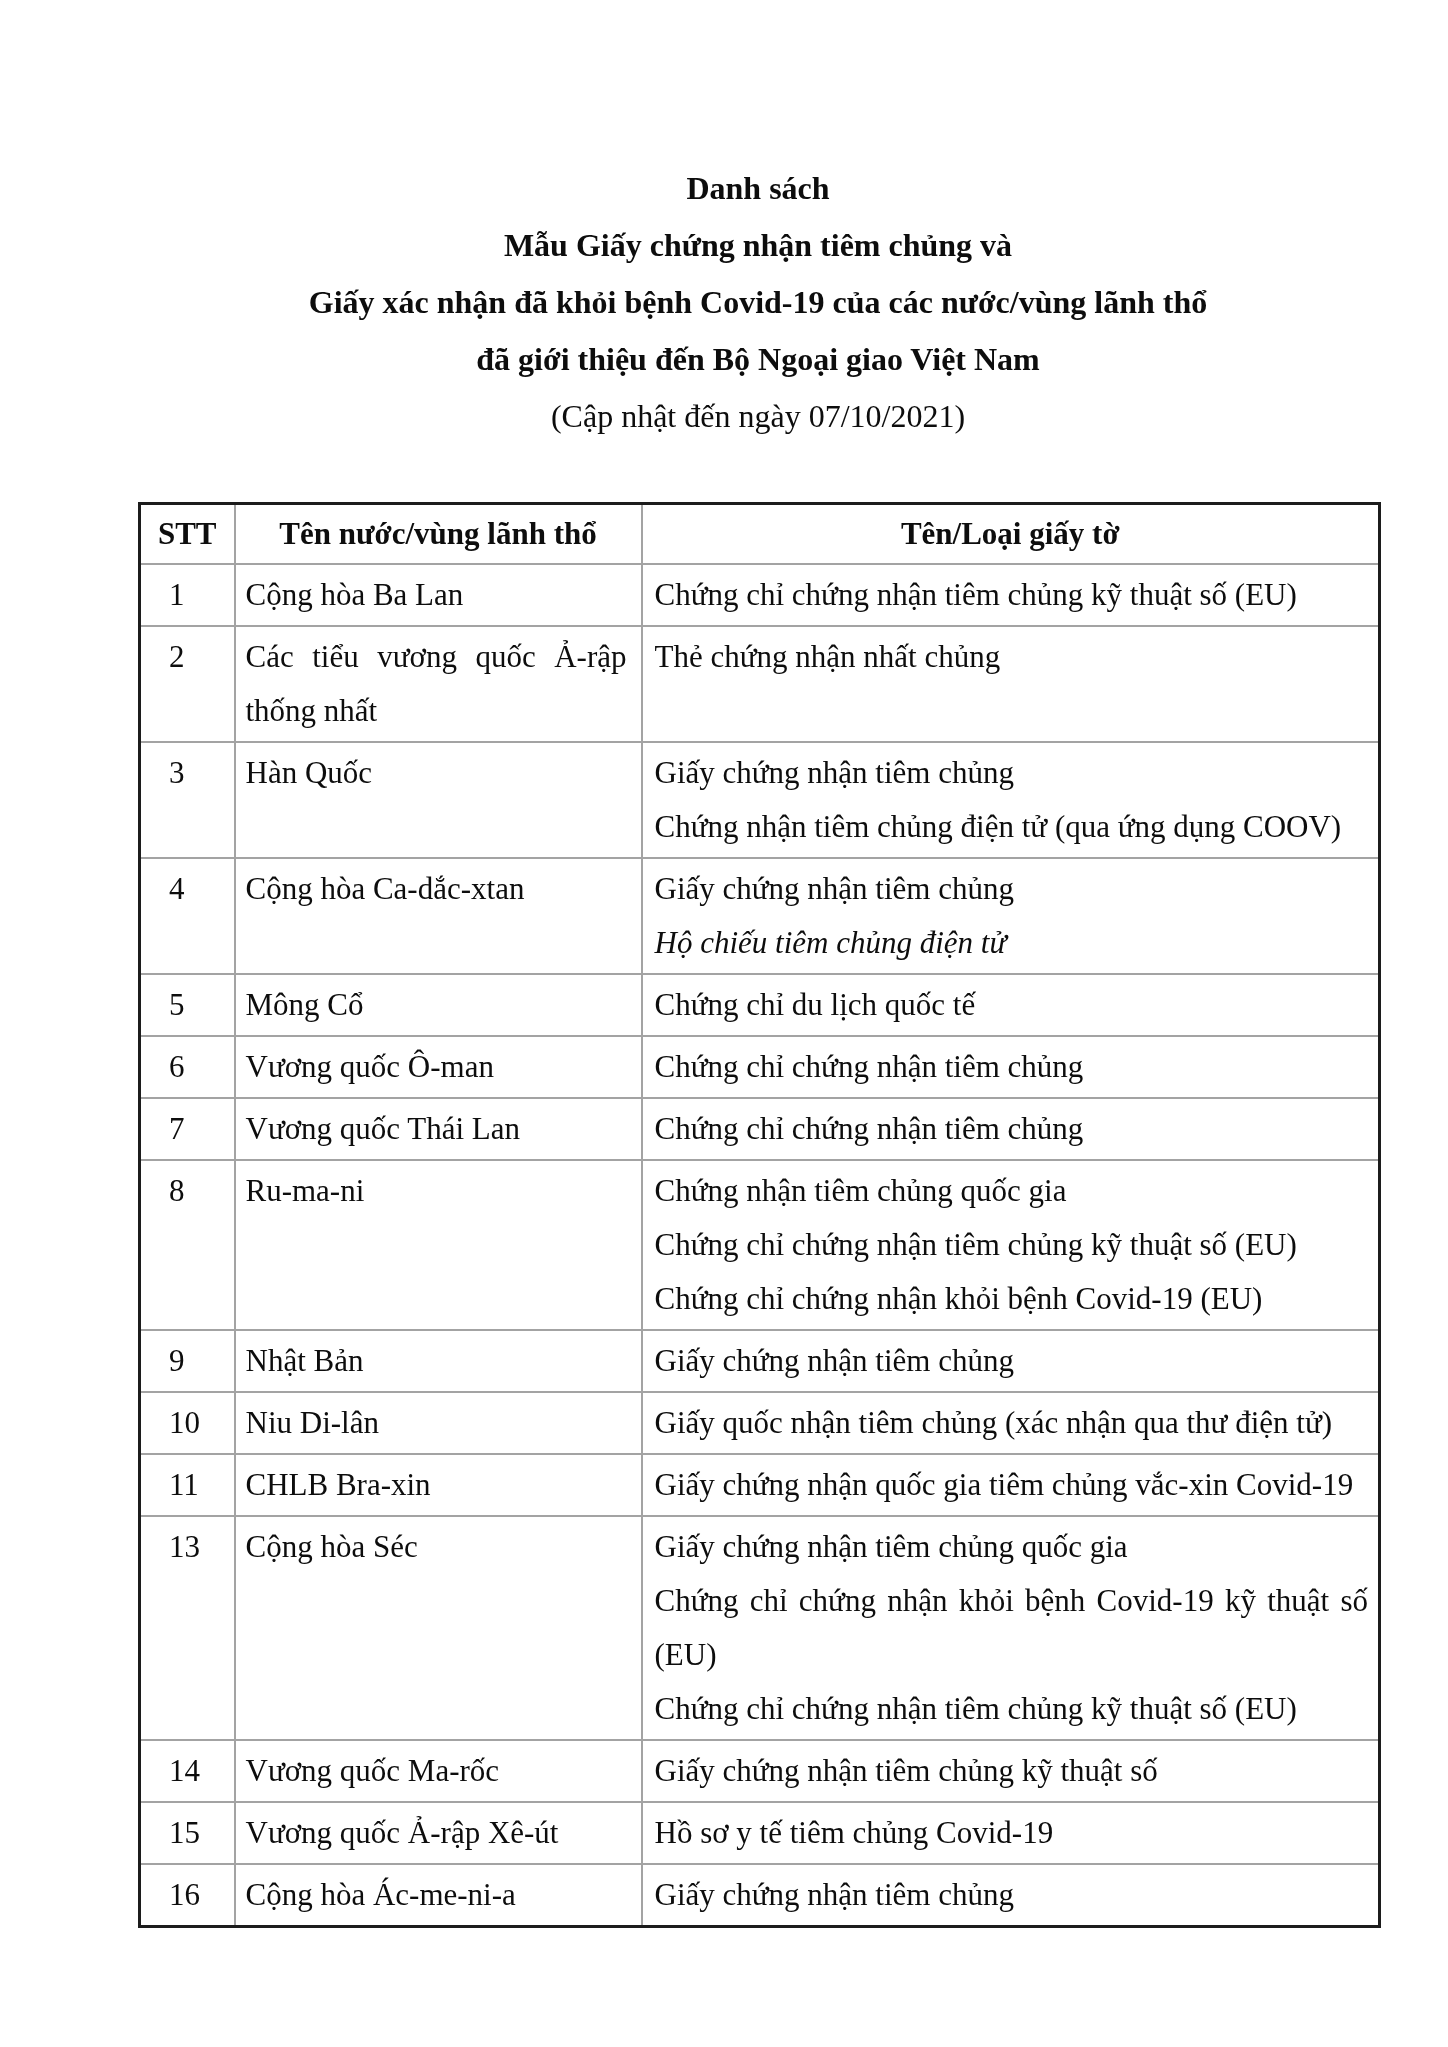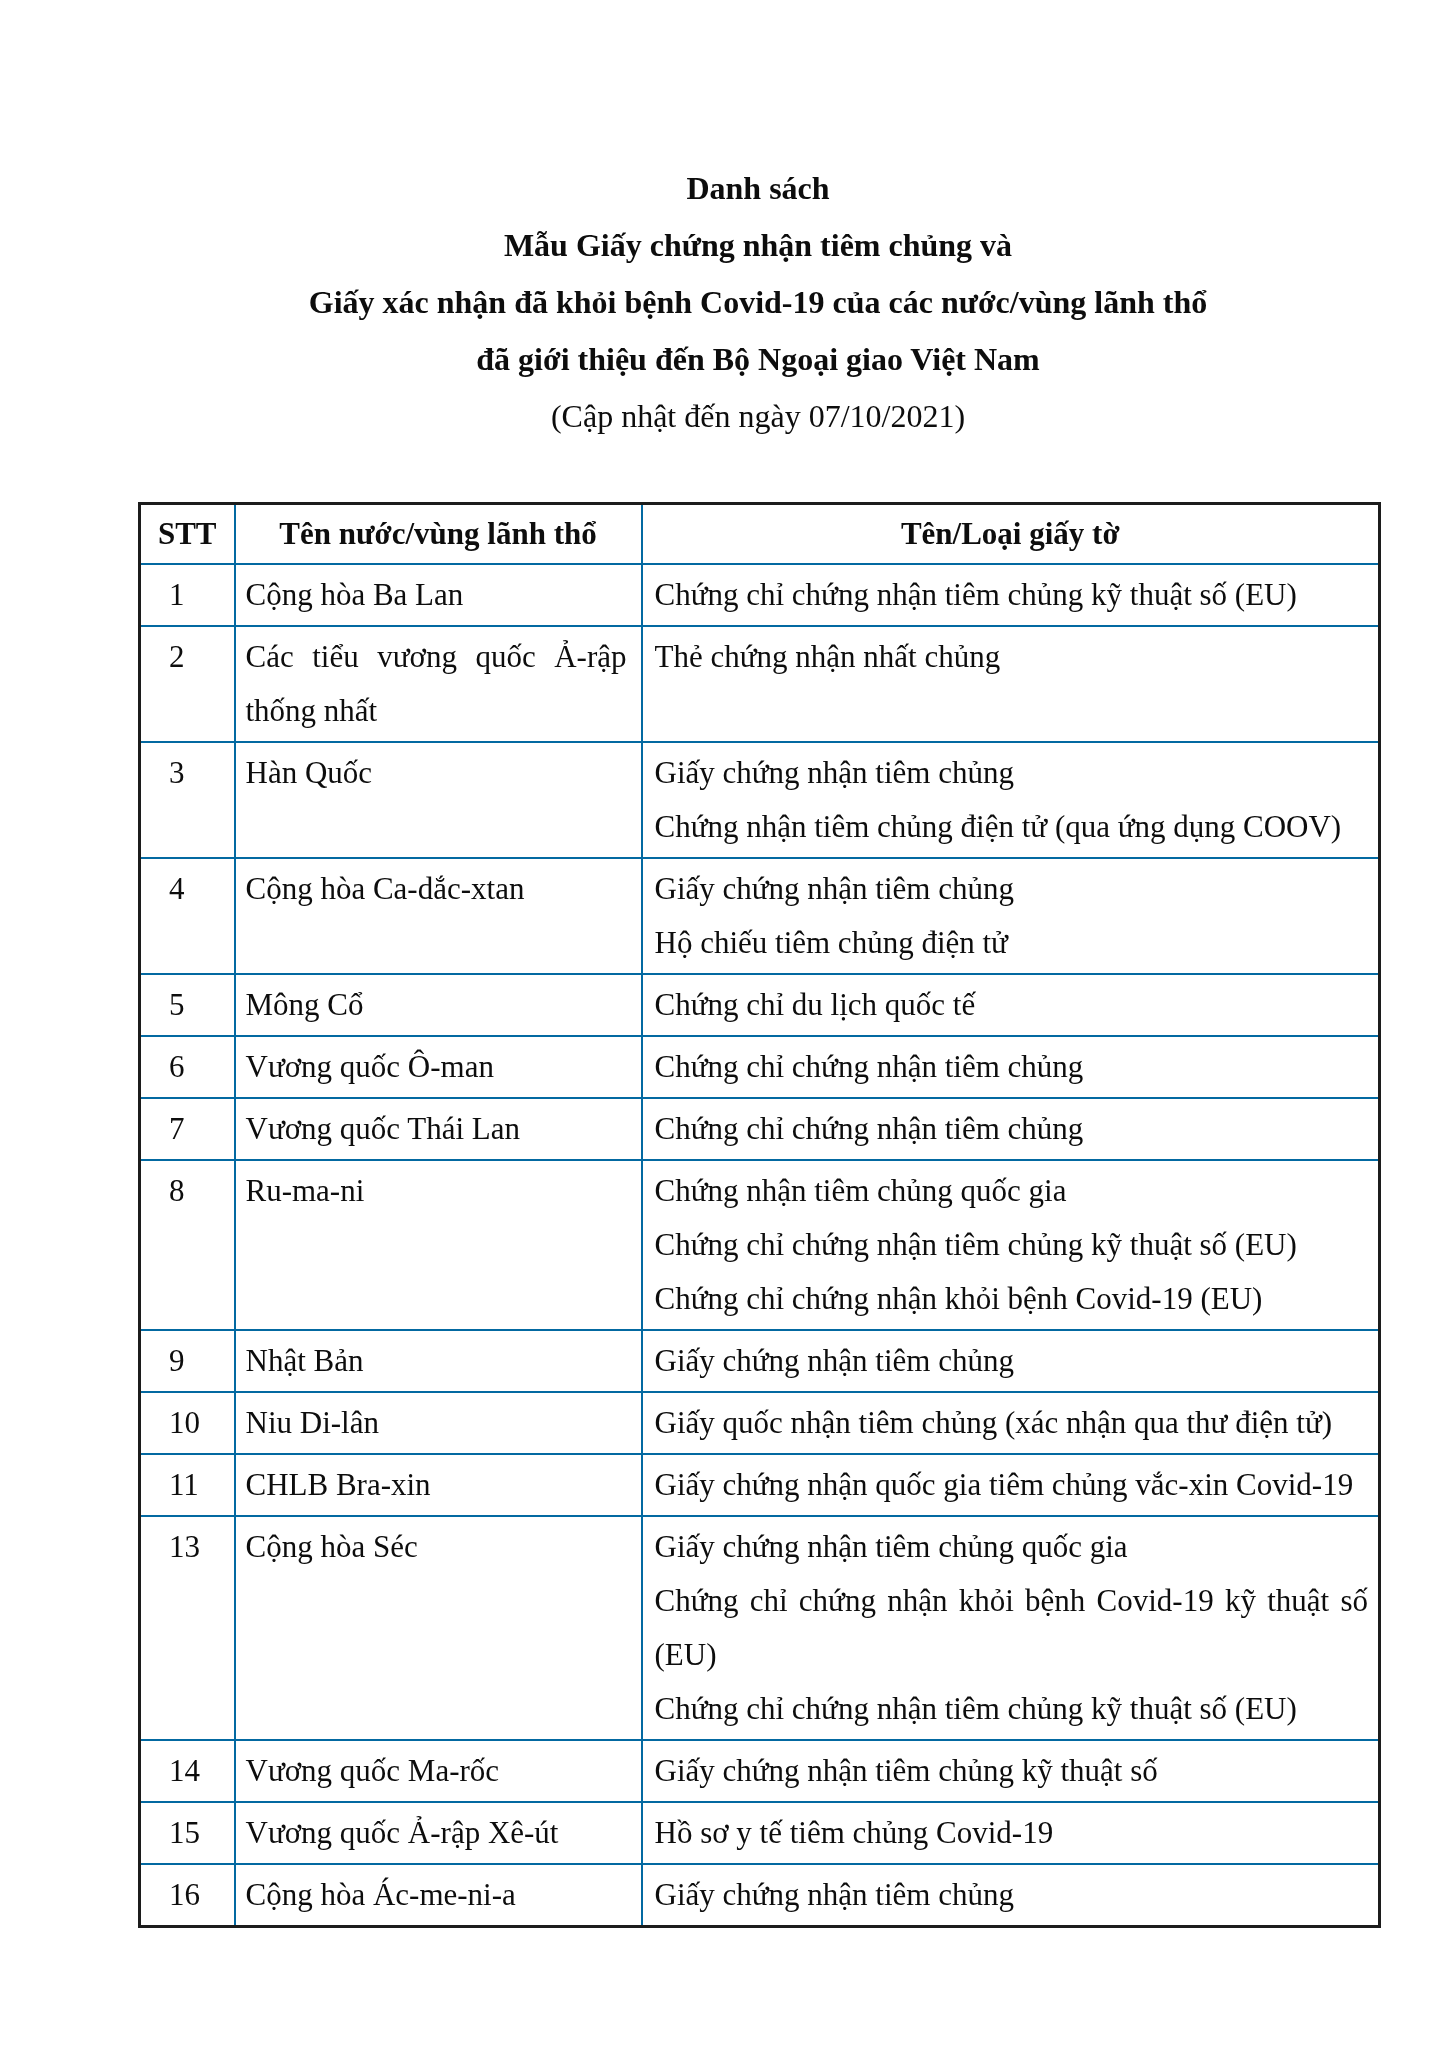--- a/index.html
+++ b/index.html
@@ -43,39 +43,39 @@
     top: 502px;
     width: 1240px;
     border-collapse: collapse;
     table-layout: fixed;
     font-size: 31px;
   }
   .doc-table col.c-stt     { width: 95px;  }
   .doc-table col.c-country { width: 407px; }
   .doc-table col.c-doc     { width: 738px; }
   .doc-table th, .doc-table td {
-    border: 2px solid #0369a1;
+    border: 2px solid #a3a3a3;
     vertical-align: top;
     padding: 3px 10px;
     line-height: 54px;
     overflow: hidden;
   }
   .doc-table { border: 3px solid #1c1c1c; }
   .doc-table th {
     font-weight: bold;
     text-align: center;
     vertical-align: middle;
     height: 52px;
     padding: 2px 6px;
   }
   td.stt-cell     { padding-left: 28px; }
   td.country-cell { padding-right: 14px; text-align: justify; }
   td.doc-cell     { padding-left: 12px; padding-right: 10px; }
   .doc-line { text-align: justify; }
-  .doc-line.italic { }
+  .doc-line.italic { font-style: italic; }
 </style>
 </head>
 <body>
 
 <div class="page">
 
   <div class="title-block" id="title-block">
       <div class="title-line">Danh sách</div>
       <div class="title-line">Mẫu Giấy chứng nhận tiêm chủng và</div>
       <div class="title-line">Giấy xác nhận đã khỏi bệnh Covid-19 của các nước/vùng lãnh thổ</div>

